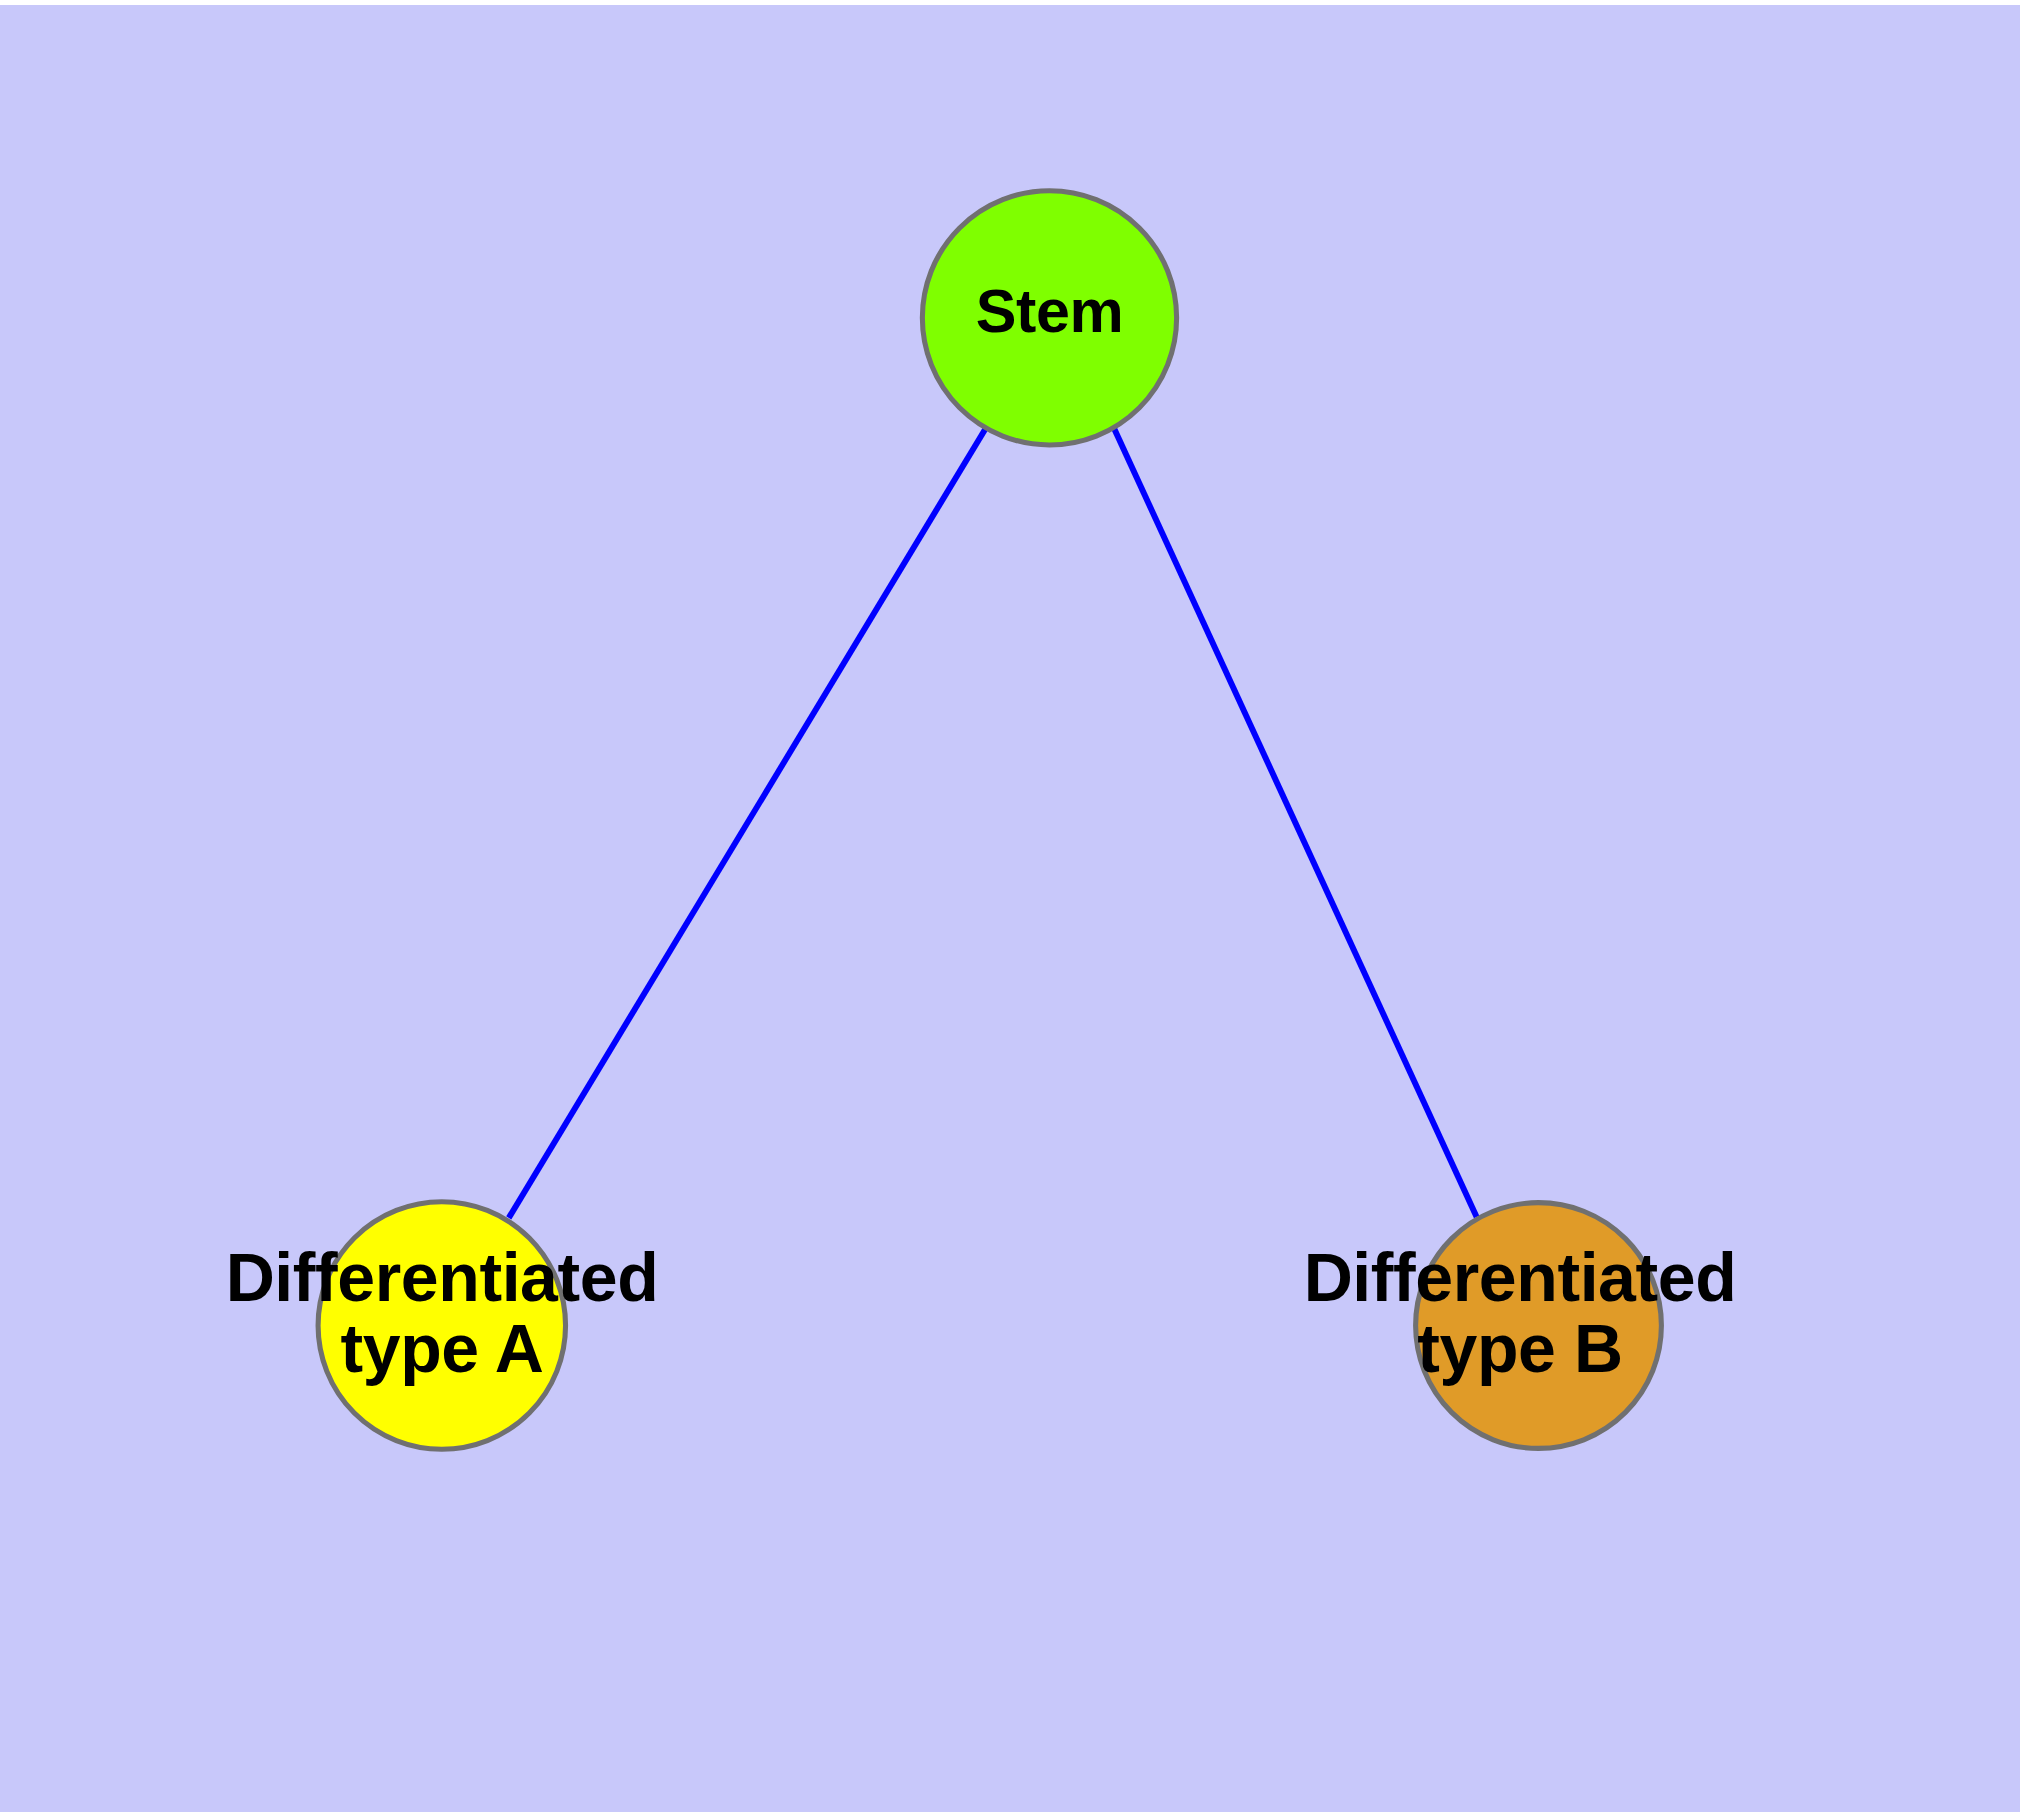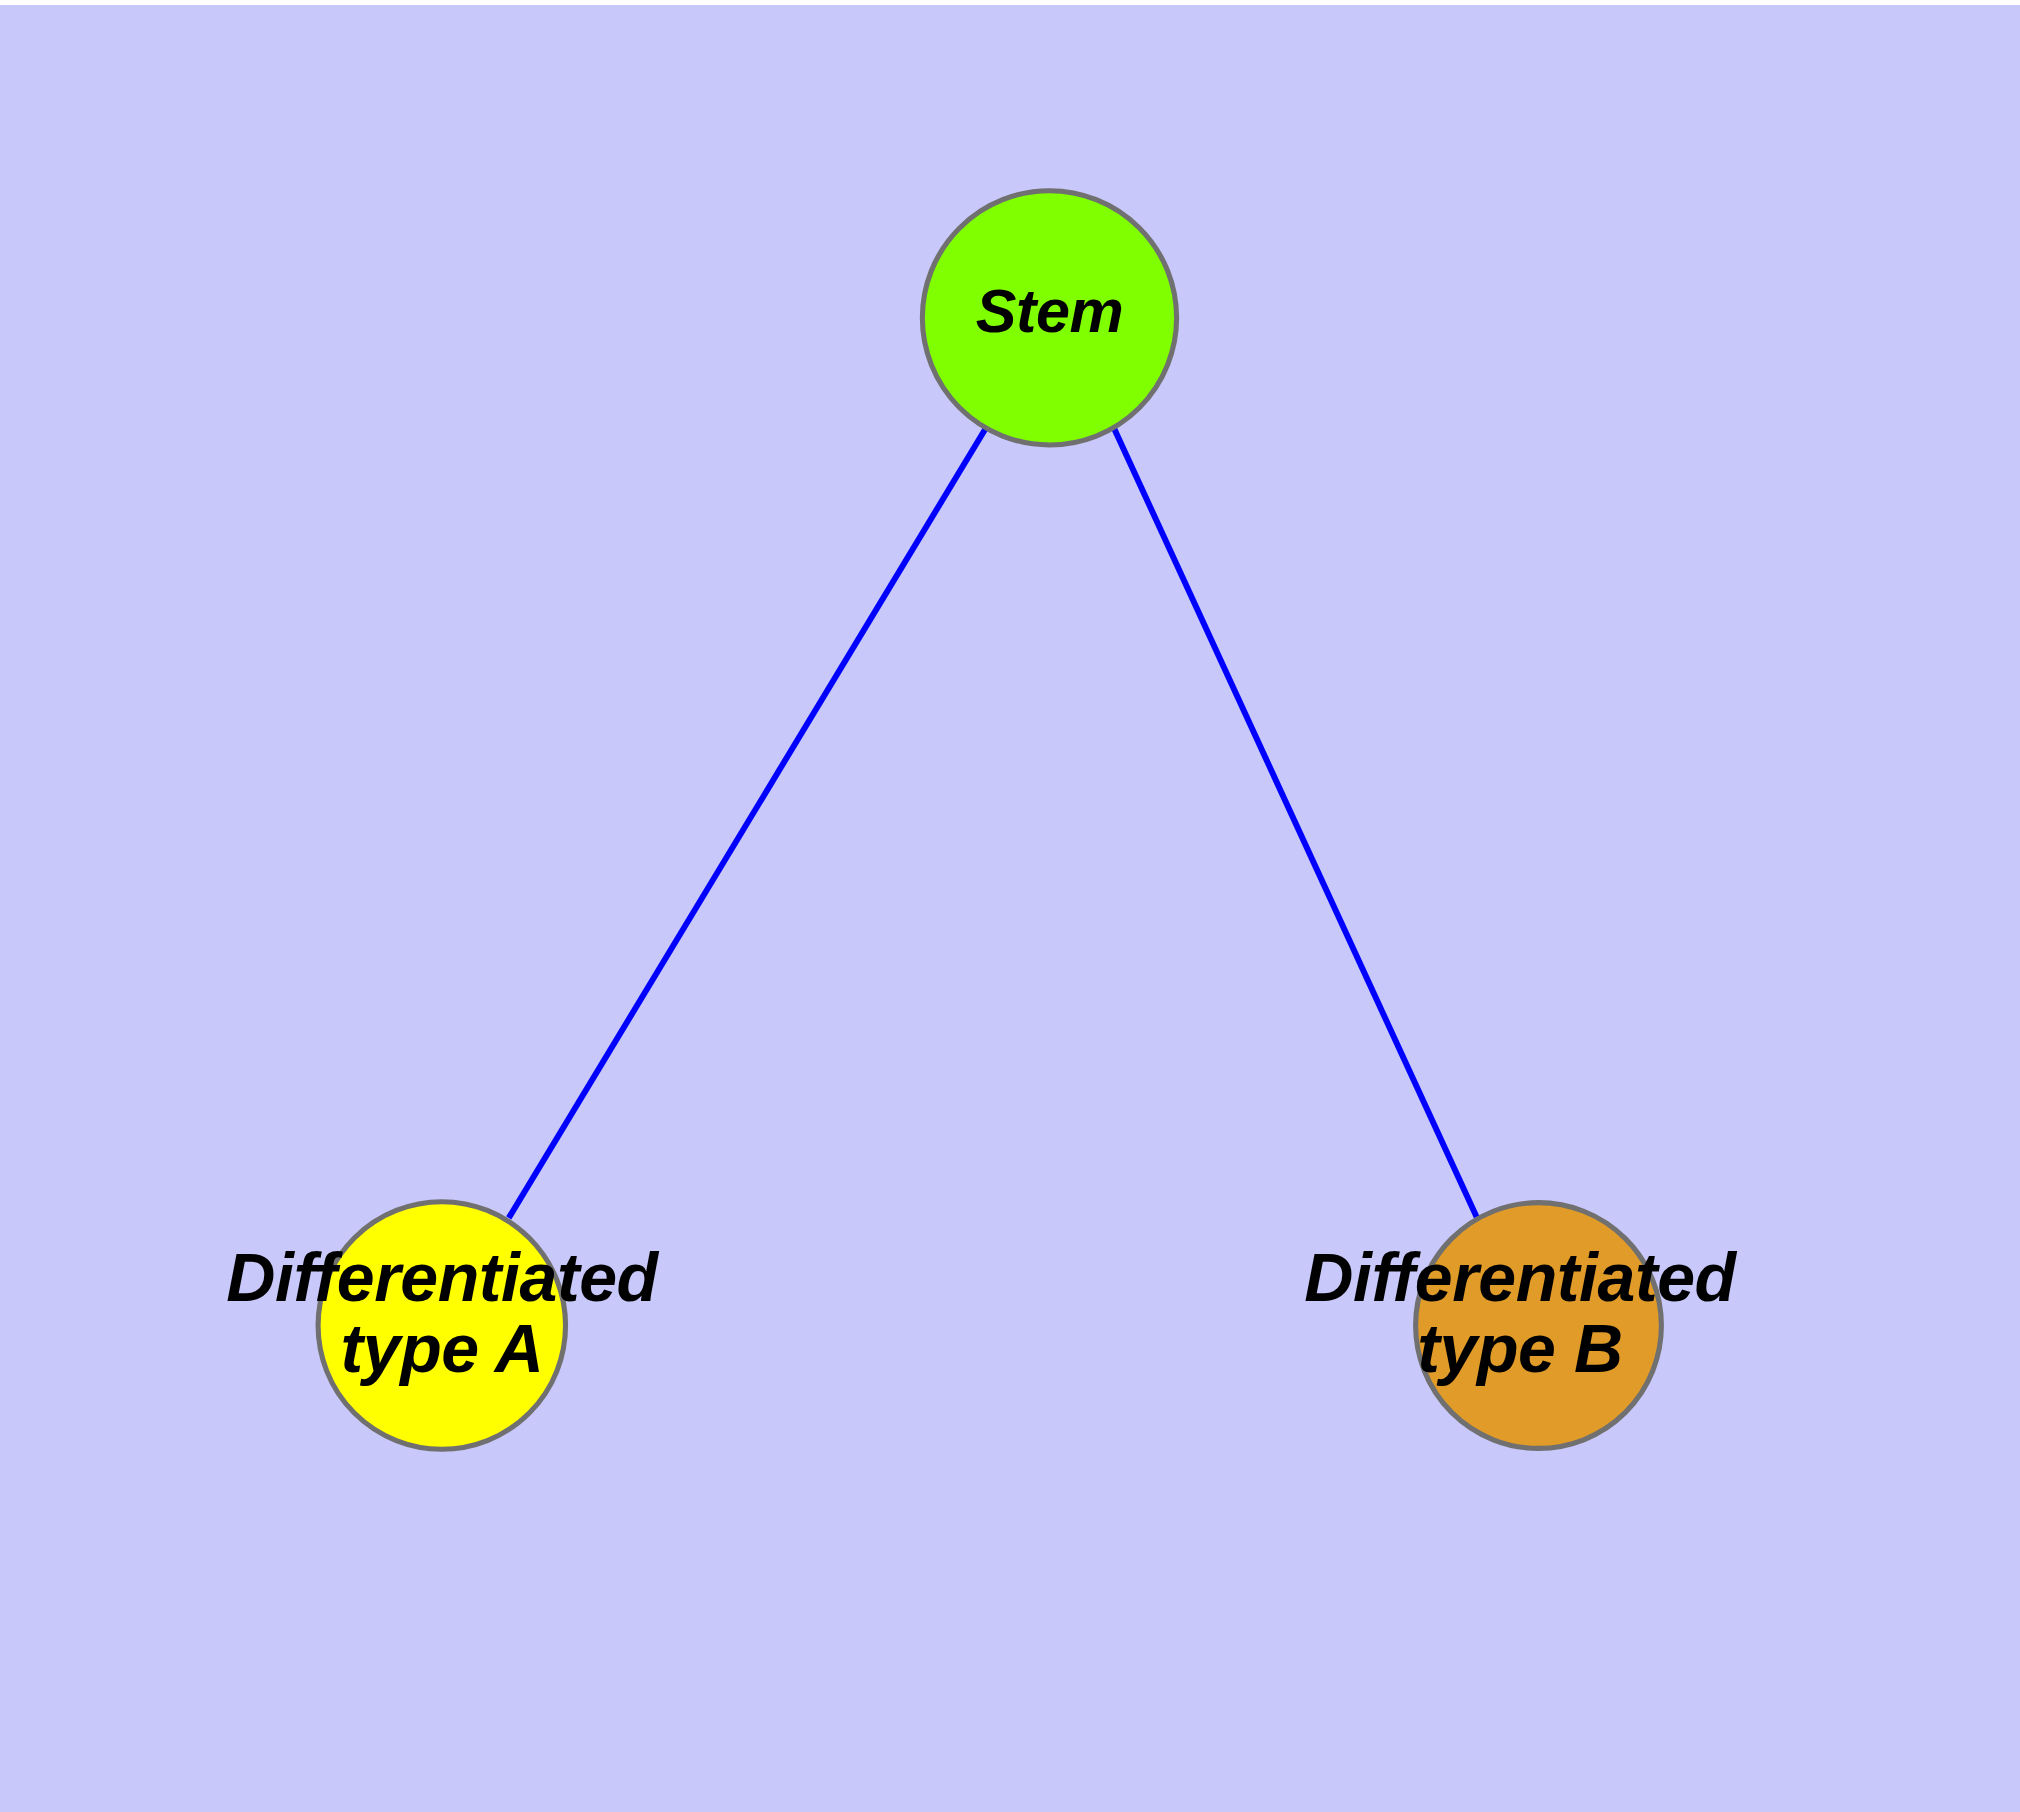--- a/index.html
+++ b/index.html
@@ -7,21 +7,20 @@
     padding: 0;
     background: #ffffff;
   }
   #canvas {
     position: relative;
     width: 2021px;
     height: 1812px;
     overflow: hidden;
     background: #ffffff;
     font-family: "Liberation Sans", sans-serif;
-    font-style: italic;
   }
   #bg-plane {
     position: absolute;
     left: 0;
     top: 5.1px;
     width: 2021px;
     height: 1807px;
     background: #c8c8fa;
   }
   #graph-svg {

